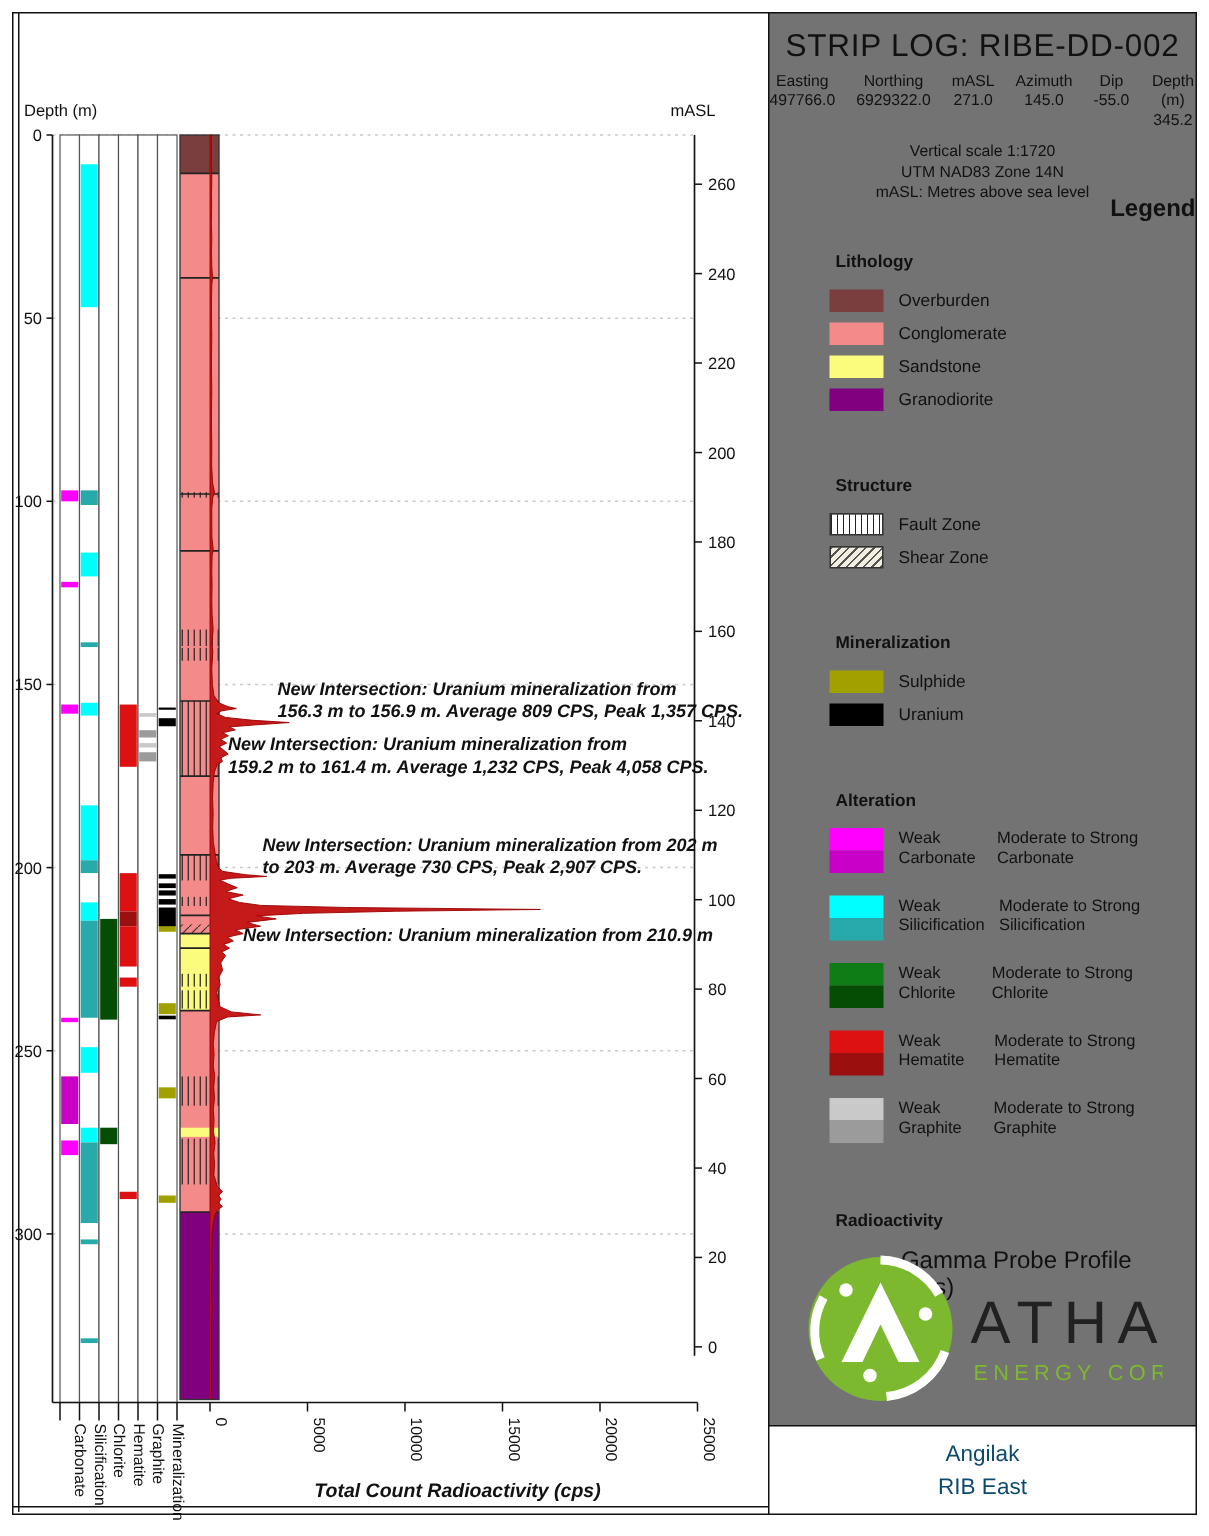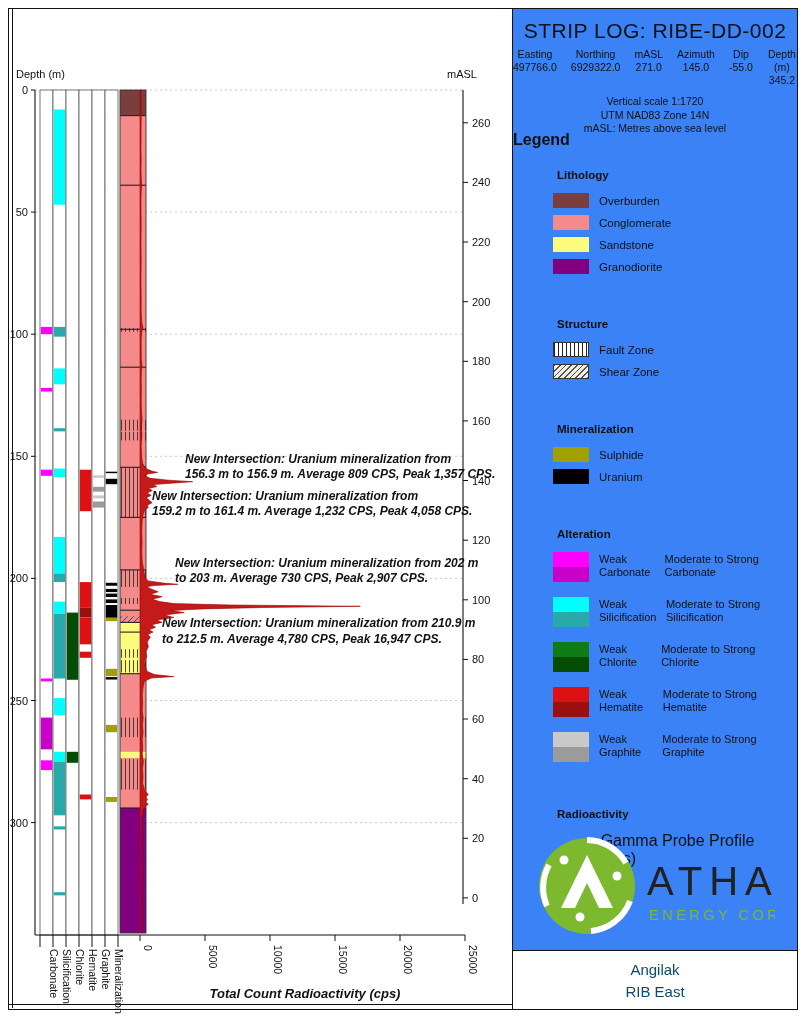--- a/index.html
+++ b/index.html
@@ -4,32 +4,32 @@
 <style>
   html,body{margin:0;padding:0;background:#fff;}
   body{width:806px;height:1024px;font-family:"Liberation Sans", sans-serif;color:#111;position:relative;}
   #page{position:absolute;left:0;top:0;width:806px;height:1024px;background:#fff;overflow:hidden;}
   .abs{position:absolute;}
   
   .outer-border{left:8px;top:8px;width:788px;height:1000px;border:1.4px solid #111;}
   .inner-left{left:12px;top:8px;width:0;height:1000px;border-left:1px solid #111;}
   .inner-bottom{left:8px;top:1004px;width:789px;height:0;border-top:1px solid #111;}
   
-  #right-panel{left:512px;top:8px;width:284px;height:942px;border:1.2px solid #111;background:#3b82f6;}
+  #right-panel{left:512px;top:8px;width:284px;height:942px;border:1.2px solid #111;background:#737373;}
   #footer-box{left:512px;top:950px;width:284px;height:58px;border:1.2px solid #111;background:#fff;
               display:flex;flex-direction:column;align-items:center;justify-content:center;gap:5px;}
   #footer-box .line{font-size:15px;color:#0c4a6e;}
   
   #hdr{position:absolute;left:0;top:10px;width:100%;text-align:center;}
   #hdr .title{font-size:21px;letter-spacing:.5px;color:#111;}
   #hdr-fields{display:flex;justify-content:center;gap:14px;margin-top:5px;}
   .fld{text-align:center;font-size:10.5px;line-height:13px;}
   #hdr-notes{margin-top:8px;font-size:10.5px;line-height:13.5px;}
   
-  #legend-title{position:absolute;left:0;top:122px;width:100%;text-align:left;font-size:16px;font-weight:bold;}
+  #legend-title{position:absolute;left:0;top:122px;width:100%;text-align:right;font-size:16px;font-weight:bold;}
   #legend{position:absolute;left:40px;top:160px;width:230px;}
   .lsec{margin-bottom:44px;}
   .lsec h4{font-size:11.5px;margin:0 0 12px 4px;}
   .litem{display:flex;align-items:center;margin-bottom:7px;}
   .sw{width:36px;height:15px;margin-right:10px;flex:0 0 36px;}
   .sw.bordered{border:1px solid #333;box-sizing:border-box;}
   .litem .lab{font-size:11.5px;}
   .pair{display:flex;margin-bottom:13px;}
   .pair .sw2{width:36px;height:30px;margin-right:10px;flex:0 0 36px;display:flex;flex-direction:column;}
   .pair .half{flex:1;}
@@ -237,21 +237,20 @@
       <div class="annot" style="left: 152px; top: 488.8px;">
         <div>New Intersection: Uranium mineralization from</div>
         <div>159.2 m to 161.4 m. Average 1,232 CPS, Peak 4,058 CPS.</div>
       </div>
       <div class="annot" style="left: 175px; top: 555.9px;">
         <div>New Intersection: Uranium mineralization from 202 m</div>
         <div>to 203 m. Average 730 CPS, Peak 2,907 CPS.</div>
       </div>
       <div class="annot" style="left: 162px; top: 616px;">
         <div>New Intersection: Uranium mineralization from 210.9 m</div>
-        <div>to 212.5 m. Average 4,780 CPS, Peak 16,947 CPS.</div>
       </div>
     </div>
 
   <div id="right-panel" class="abs">
     <div id="hdr">
       <div class="title">STRIP LOG: RIBE-DD-002</div>
       <div id="hdr-fields">
           <div class="fld">
             <div>Easting</div>
                  <div>497766.0</div>

